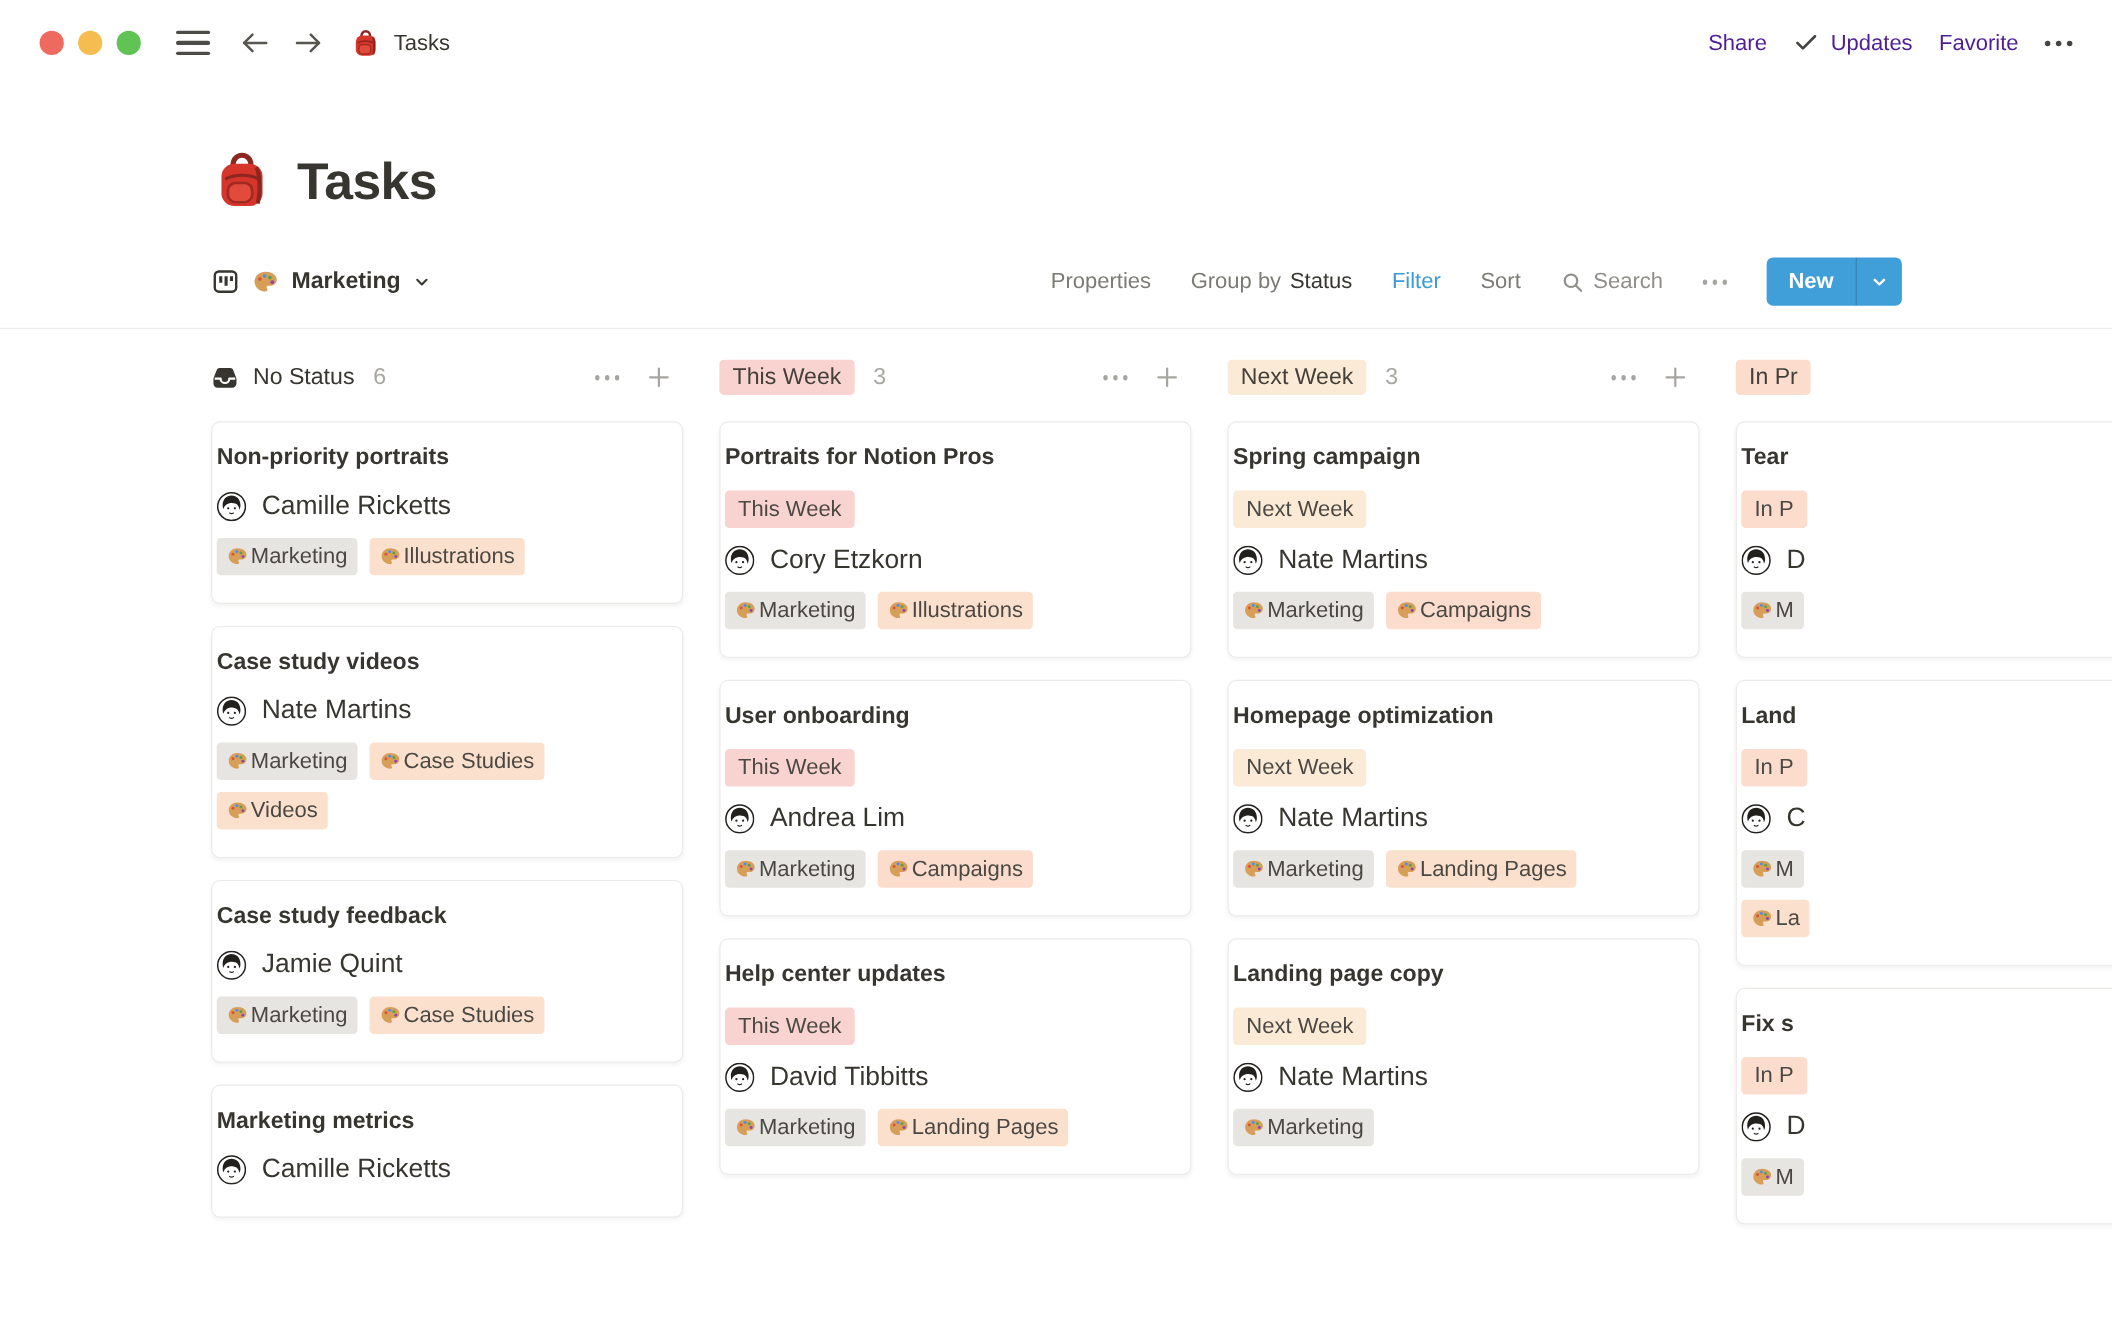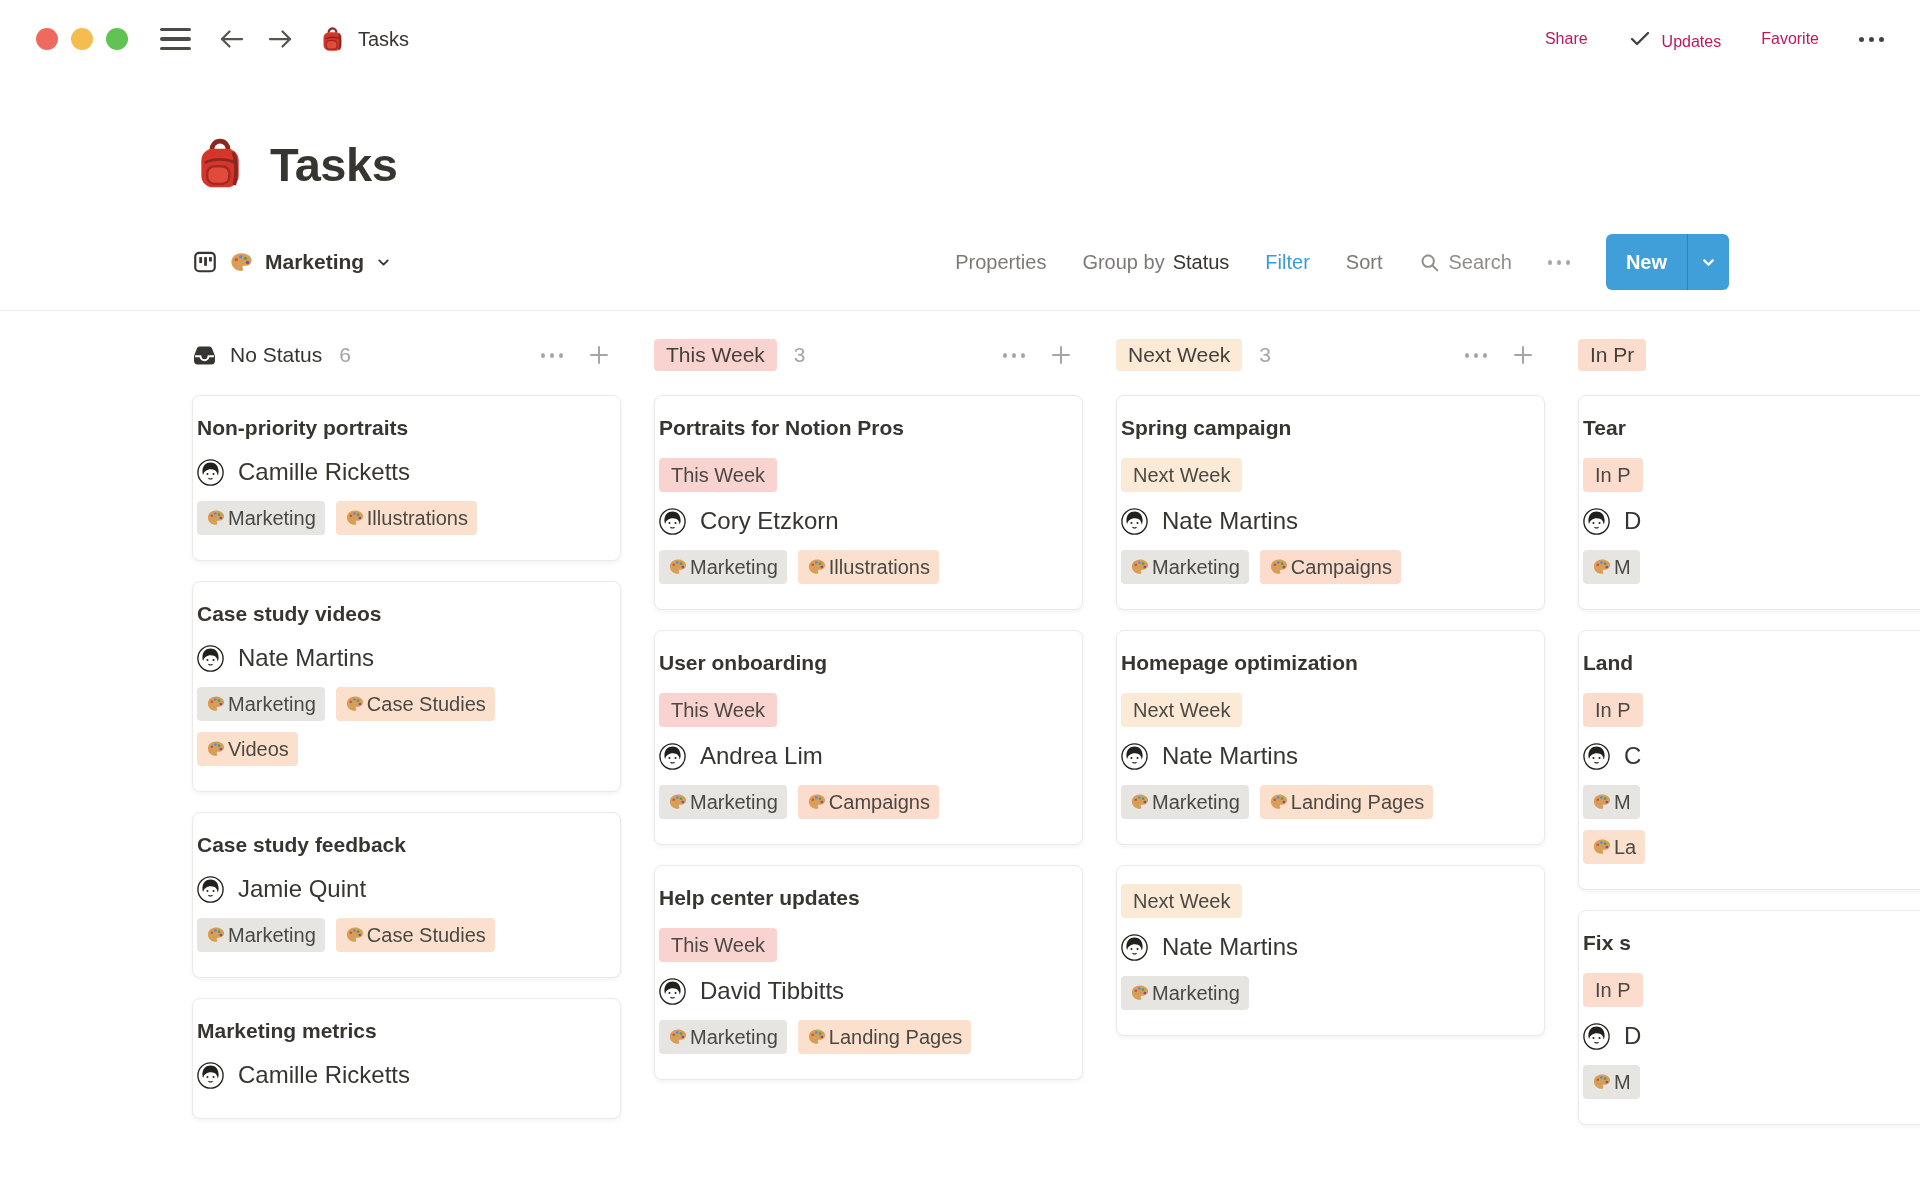--- a/index.html
+++ b/index.html
@@ -15,40 +15,40 @@
   .lights { display:flex; gap:13px; }
   .light { width:22px; height:22px; border-radius:50%; }
   .light.red { background:#EE6A5F; }
   .light.yellow { background:#F5BD4F; }
   .light.green { background:#61C354; }
   .hamburger { margin-left:32px; display:flex; flex-direction:column; gap:6px; cursor:pointer; }
   .hamburger span { width:31px; height:3.5px; background:#4D4B47; border-radius:2px; }
   .nav-arrows { margin-left:26px; display:flex; gap:18px; align-items:center; }
   .nav-arrows svg { display:block; }
   .doc-crumb { margin-left:24px; display:flex; align-items:center; gap:12px; font-size:20px; }
-  .top-right { margin-left:auto; display:flex; align-items:center; gap:40px; font-size:16px; color:#be185d; }
+  .top-right { margin-left:auto; display:flex; align-items:center; gap:24px; font-size:20px; color:#4c1d95; }
   .updates-item { display:flex; align-items:flex-end; gap:10px; }
   .dots { display:inline-flex; gap:5px; align-items:center; }
   .dots i { width:5px; height:5px; border-radius:50%; background:#45433F; }
   .dots.light i { background:#A7A5A1; }
 
   
   .page-title-row { margin:58px 0 0 192px; display:flex; align-items:center; gap:22px; }
   .page-title { font-size:47px; font-weight:700; letter-spacing:-0.5px; }
 
   
   .toolbar { margin:42px 0 0 192px; width:1537px; display:flex; align-items:center; }
   .view-switcher { display:flex; align-items:center; gap:11px; font-size:21px; font-weight:700; cursor:pointer; }
   .toolbar-right { margin-left:auto; display:flex; align-items:center; gap:36px; font-size:20px; }
   .tb-gray { color:#7C7A75; cursor:pointer; }
   .tb-groupby { display:flex; gap:8px; cursor:pointer; }
   .tb-groupby .val { color:#37352F; }
   .tb-filter { cursor:pointer; }
   .tb-search { display:flex; align-items:center; gap:9px; color:#908E8A; cursor:pointer; }
-  .new-btn { display:flex; align-items:stretch; height:56px; border-radius:6px; overflow:hidden;
+  .new-btn { display:flex; align-items:stretch; height:44px; border-radius:6px; overflow:hidden;
              color:#fff; font-size:20px; font-weight:700; cursor:pointer; }
   .new-main { padding:0 20px; display:flex; align-items:center; }
   .new-chevron { width:42px; display:flex; align-items:center; justify-content:center;
                  border-left:1px solid rgba(0,0,0,0.18); }
 
   .hdivider { margin-top:20px; height:1px; background:#EDECE9; }
 
   
   .board { display:flex; gap:33px; padding:26px 0 0 192px; align-items:flex-start; }
   .column { width:429px; flex:none; }
@@ -618,20 +618,21 @@
                 <circle cx="11.2" cy="6.6" r="1.6" fill="#4C8BF5"></circle>
                 <circle cx="15.7" cy="8" r="1.6" fill="#55A14C"></circle>
                 <circle cx="17.8" cy="12" r="1.6" fill="#8E44AD"></circle>
               </svg>
             </span>
             <span>Landing Pages</span>
           </span>
         </div>
       </div>
       <div class="card">
+        <div class="card-title">Landing page copy</div>
         <div class="status-row"><span class="chip" style="background: rgb(250, 234, 214);">
             <span>Next Week</span>
           </span></div>
         <div class="person-row">
           <span style="display: flex;">
             <svg class="avatar" viewBox="0 0 24 24">
               <circle cx="12" cy="12" r="11.2" fill="#fff" stroke="#23211E" stroke-width="1.2"></circle>
               <path d="M4.8 11c0-5.2 3.2-8 7.2-8s7.2 2.8 7.2 8c0 1.6-.3 2.8-.9 3.6-.2-2.7-1.4-4.3-3.3-5-2.4-.9-5.6-.4-7.3 1-1.3.9-2 2.2-2.2 3.6-.5-.8-.7-1.9-.7-3.2z" fill="#23211E"></path>
               <circle cx="9.3" cy="13.4" r=".9" fill="#23211E"></circle>
               <circle cx="14.7" cy="13.4" r=".9" fill="#23211E"></circle>

